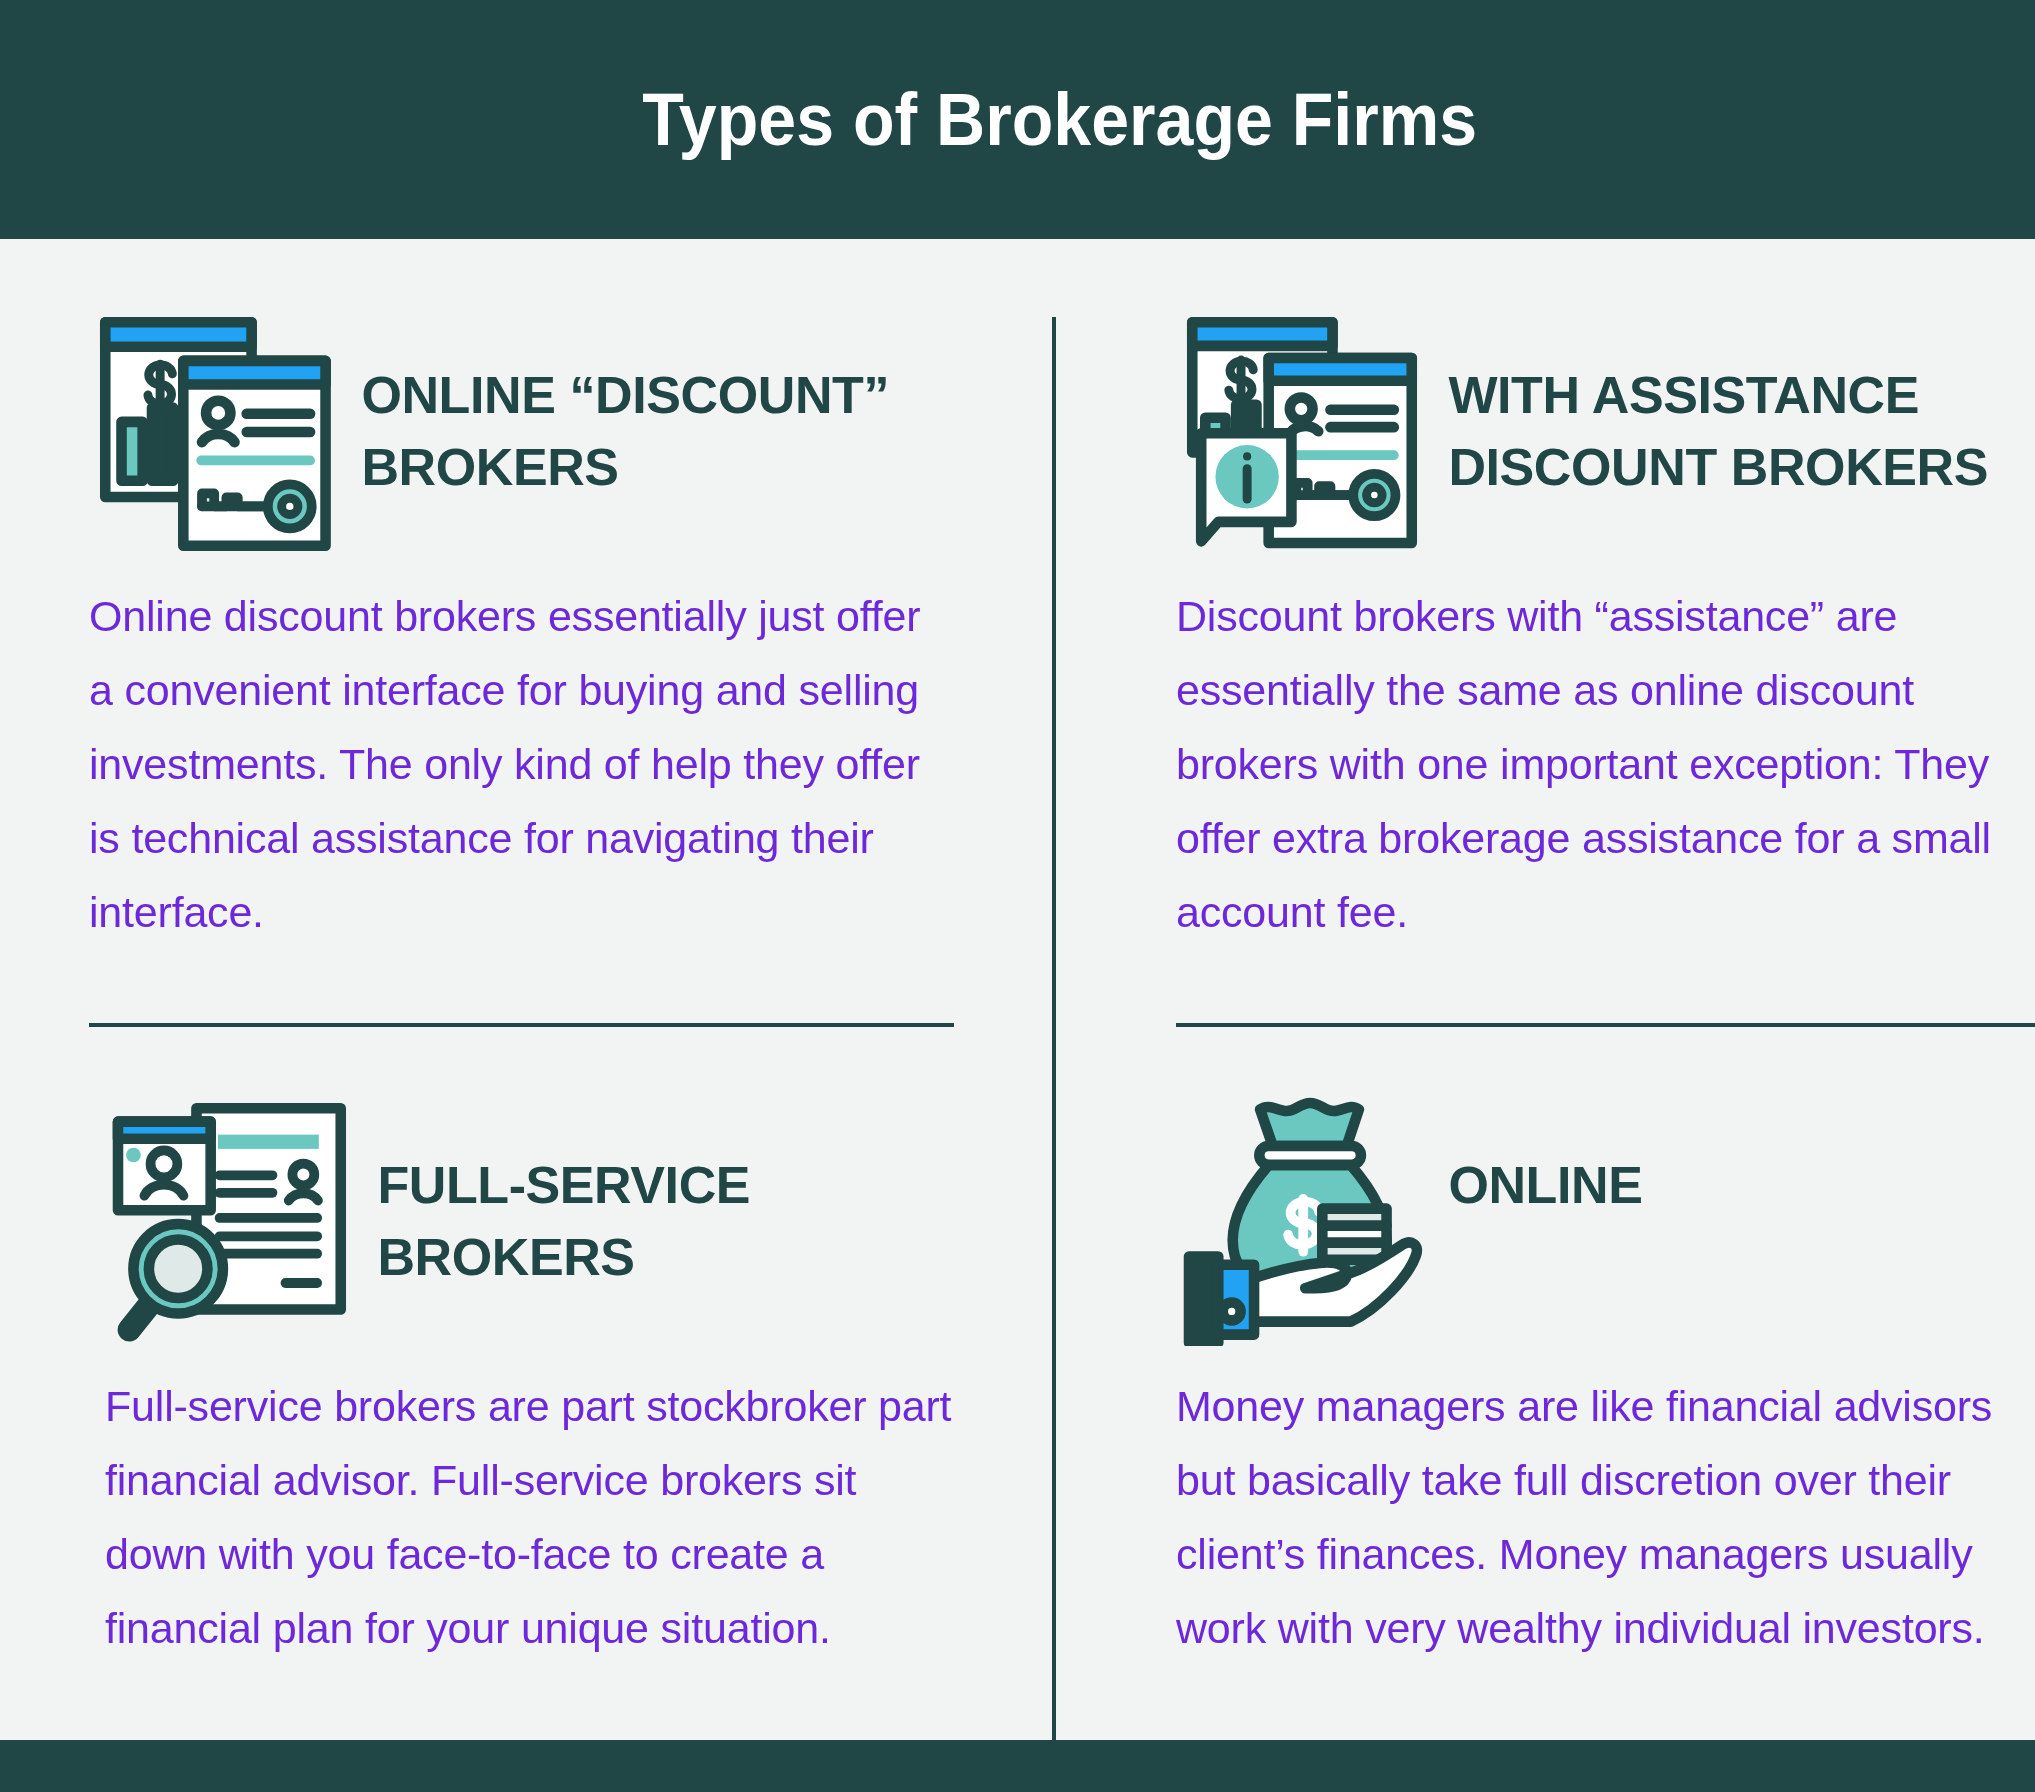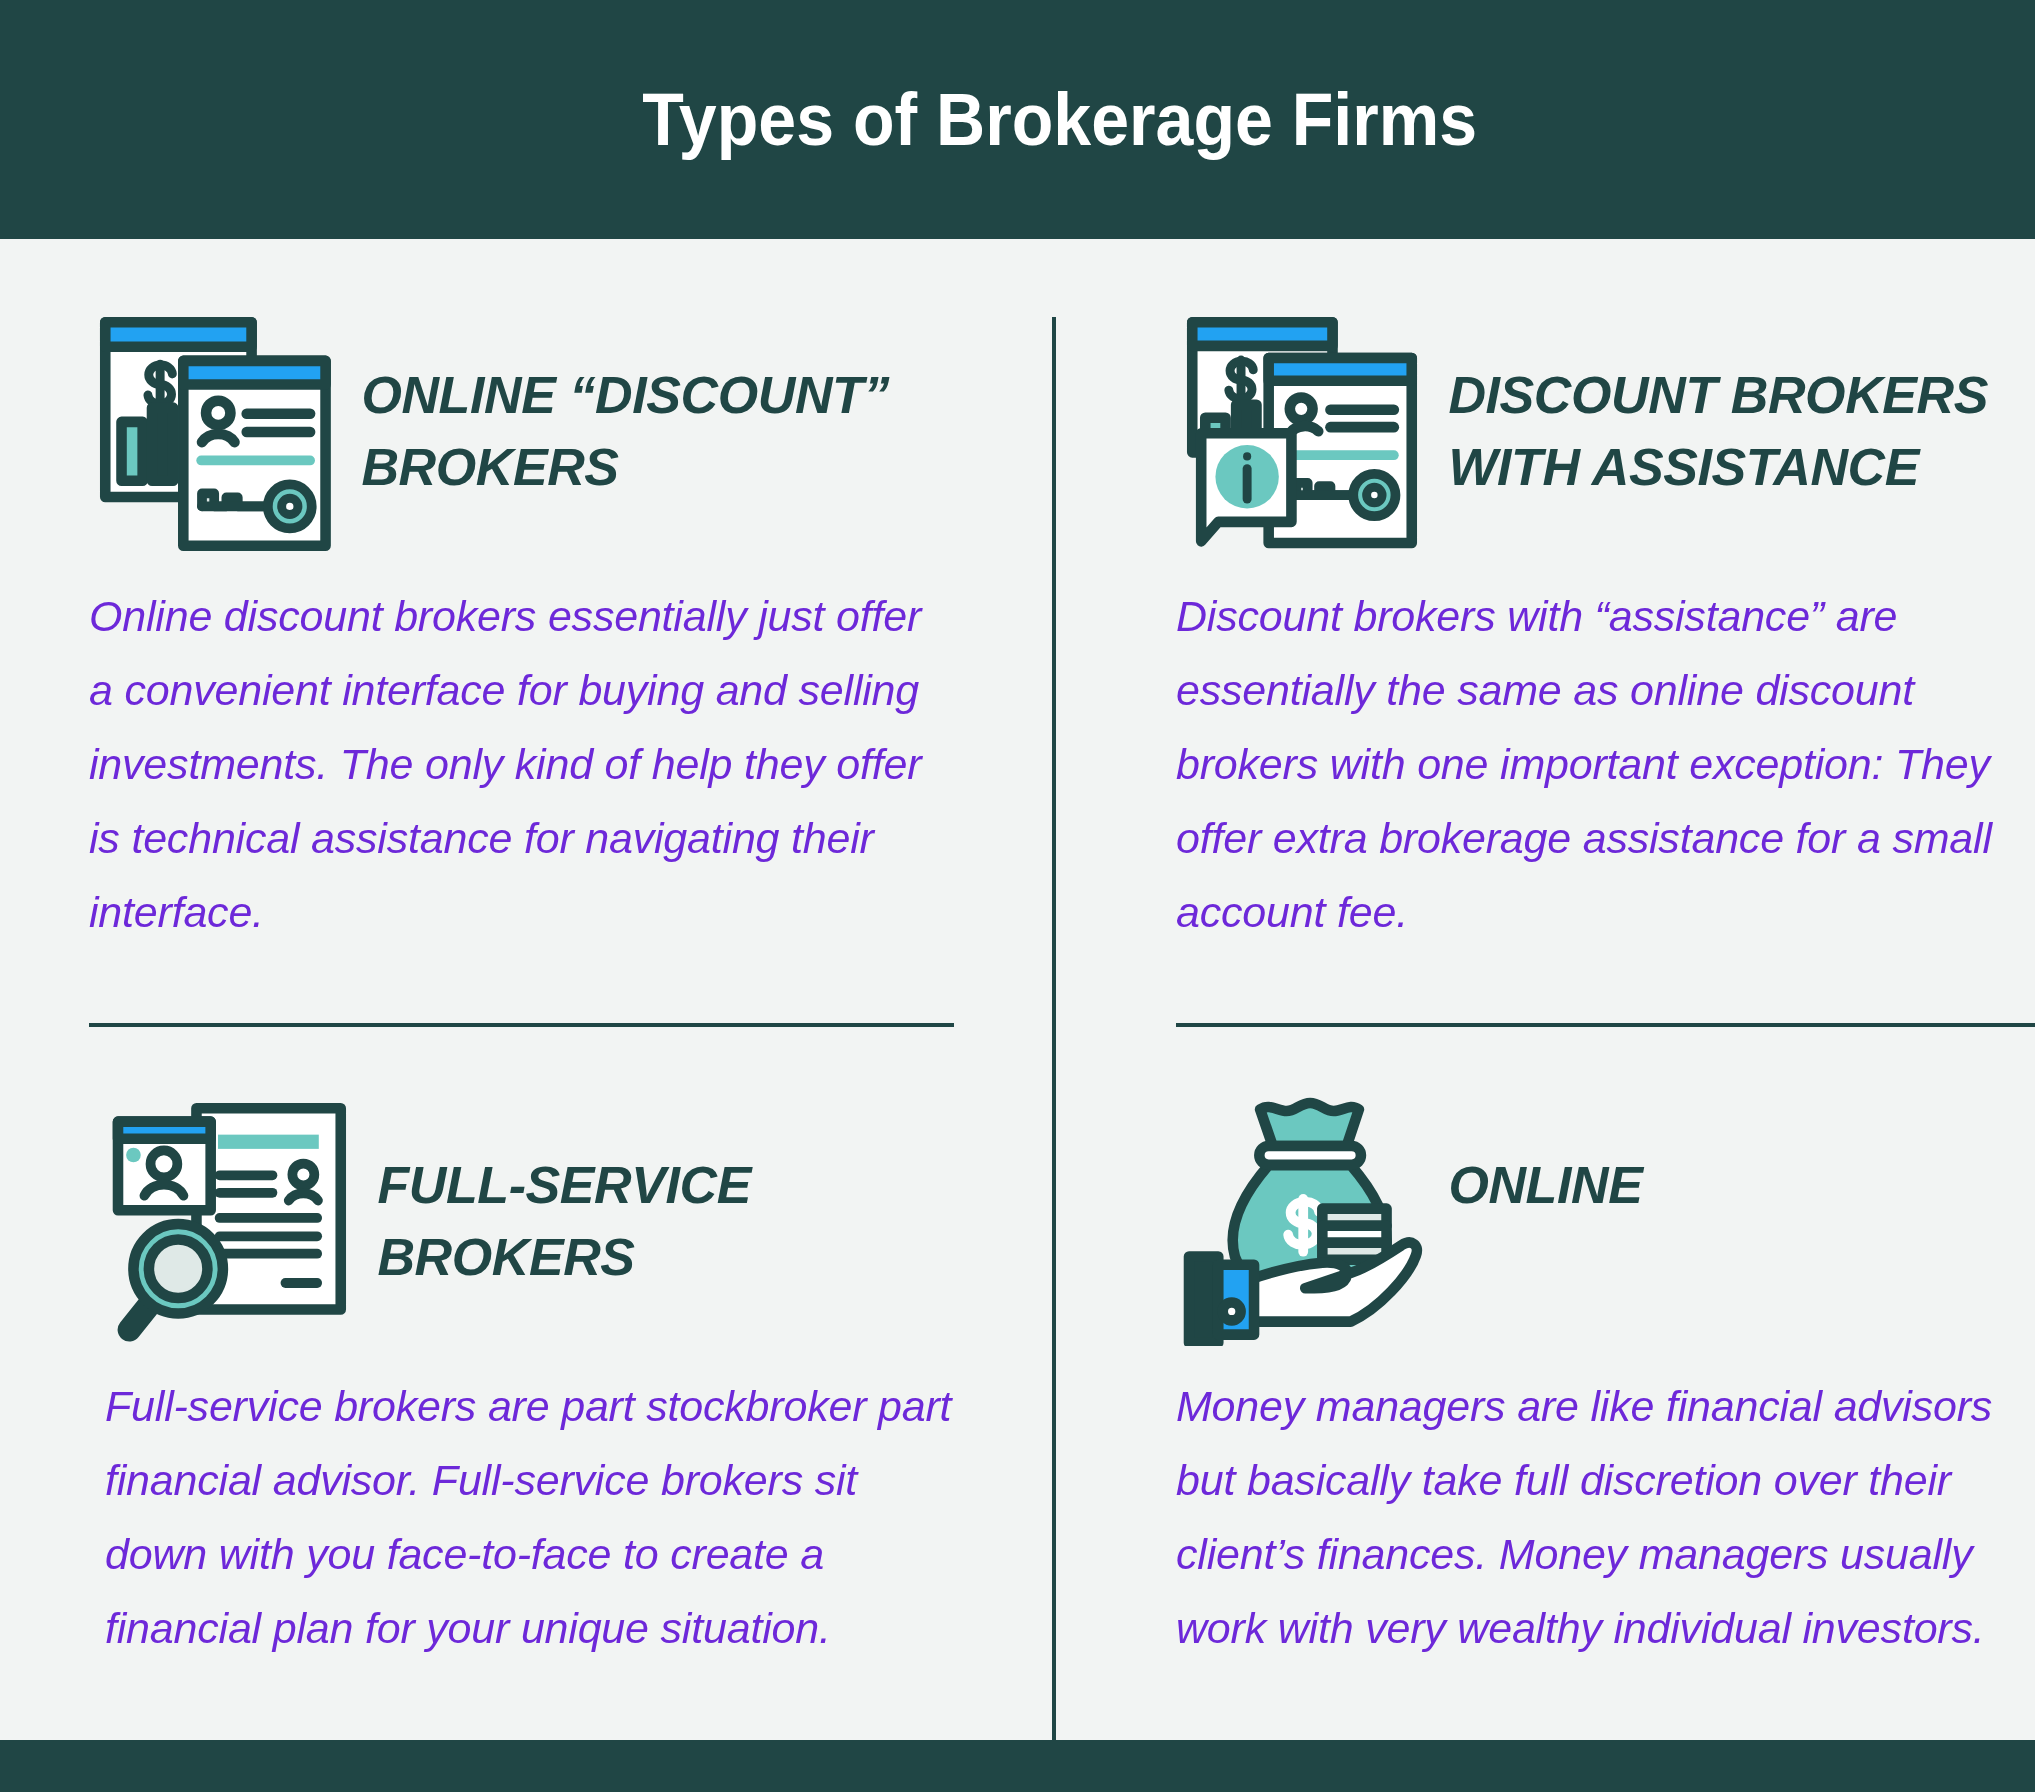--- a/index.html
+++ b/index.html
@@ -64,21 +64,20 @@
     left: 1052px;
     top: 78px;
     width: 4.1px;
     height: 1425px;
     background: #204645;
   }
 
   .panel {
     position: absolute;
     width: 865px;
-    font-style: italic;
   }
   .panel-tl { left: 89px;  top: 65px; }
   .panel-tr { left: 1176px; top: 65px; width: 887px; }
   .panel-bl { left: 105px;  top: 855px; }
   .panel-br { left: 1176px; top: 855px; width: 887px; }
 
   .hdivider {
     position: absolute;
     height: 4.1px;
     background: #204645;
@@ -223,22 +222,22 @@
 
             <g stroke="#204645" stroke-width="26" stroke-linecap="round" stroke-linejoin="round">
               <path d="M62 318 h222 v218 h-180 l-42 48 v-48 h-0 z" fill="#ffffff"></path>
               <circle cx="175" cy="425" r="78" fill="#6bc8c0" stroke="none"></circle>
               <path d="M175 405 v75" stroke-width="22" stroke="#204645" fill="none"></path>
               <circle cx="175" cy="375" r="10" fill="#204645" stroke="none"></circle>
             </g>
           </svg>
         </div>
         <div class="card-title">
+          <span class="ln"><span>WITH ASSISTANCE</span></span>
           <span class="ln"><span>DISCOUNT BROKERS</span></span>
-          <span class="ln"><span>WITH ASSISTANCE</span></span>
         </div>
       </div>
       <div class="card-body">Discount brokers with “assistance” are essentially the same as online discount brokers with one important exception: They offer extra brokerage assistance for a small account fee.</div>
     </div>
 
     <div class="panel panel-bl">
       <div class="card-head">
         <div class="icon-wrap">
           <svg viewBox="0 0 620 620" xmlns="http://www.w3.org/2000/svg">
             <g stroke="#204645" stroke-width="26" stroke-linecap="round" stroke-linejoin="round" fill="none">

